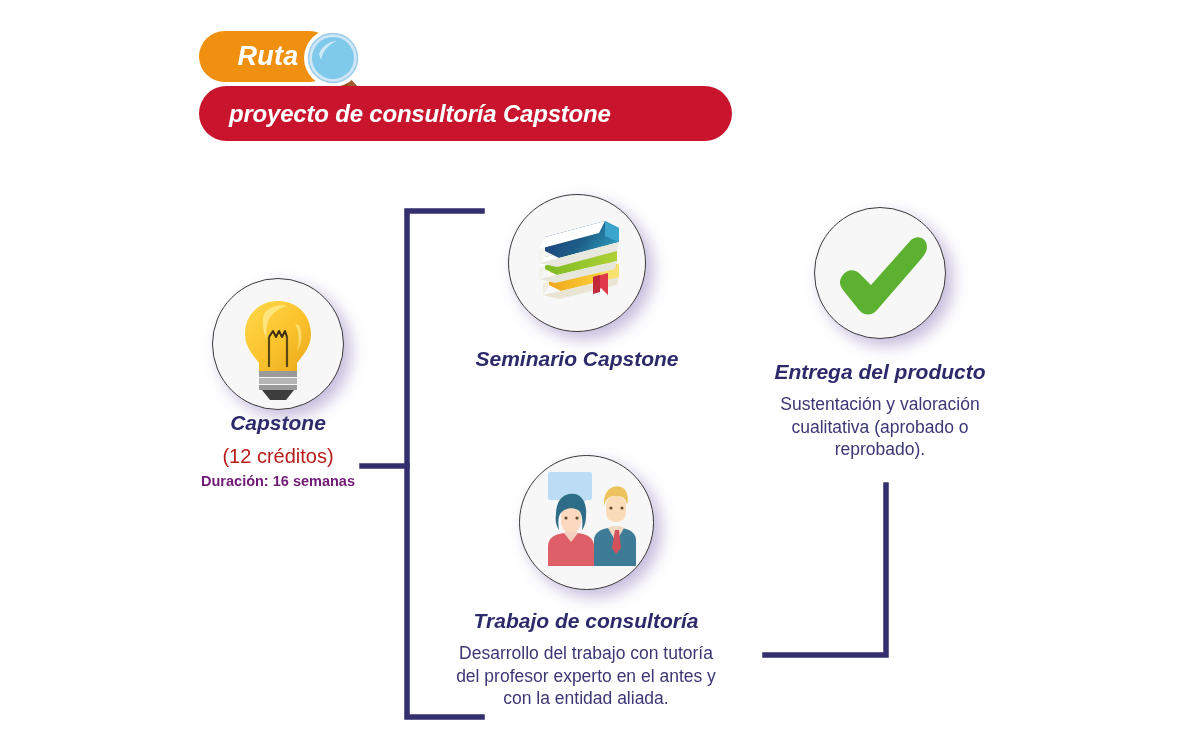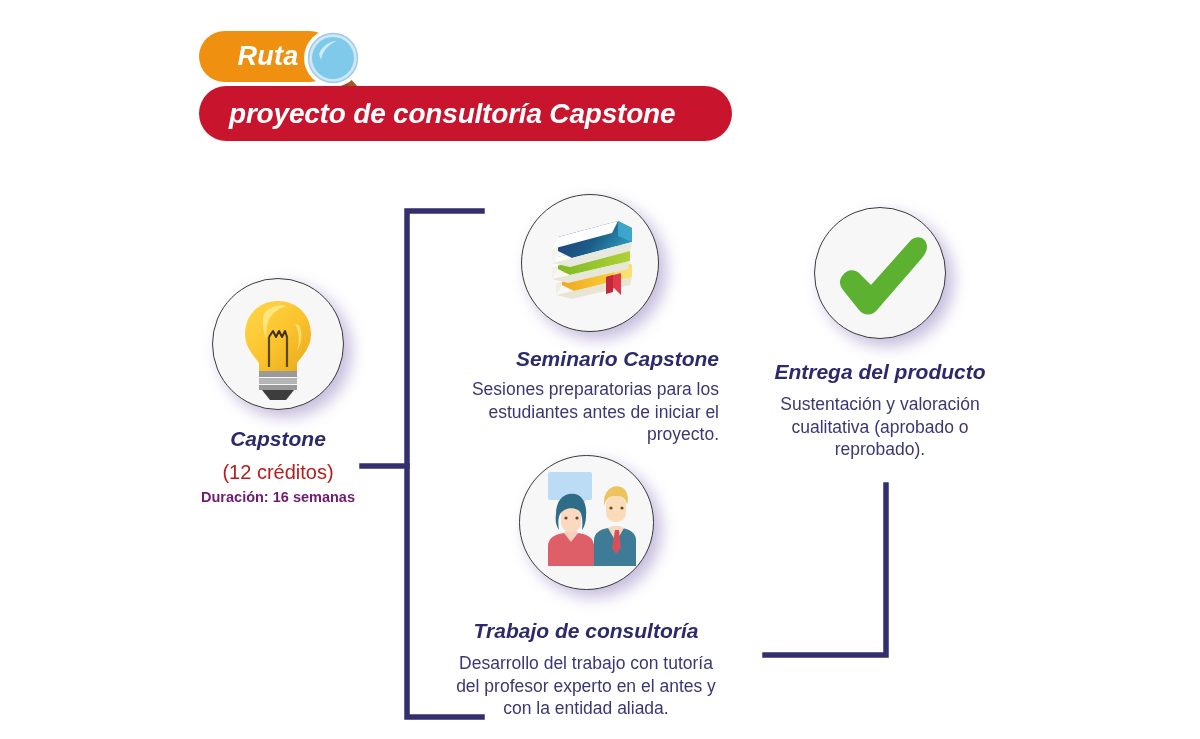--- a/index.html
+++ b/index.html
@@ -60,21 +60,21 @@
     top: 62px;
     width: 533px;
     height: 55px;
     background: #c8142c;
     border-radius: 28px;
     display: flex;
     align-items: center;
     z-index: 3;
   }
   .pill-title span {
-    font-size: 28px;
+    font-size: 24px;
     font-weight: bold;
     font-style: italic;
     color: #ffffff;
     padding-left: 30px;
     letter-spacing: -0.2px;
     white-space: nowrap;
   }
   .magnifier {
     position: absolute;
     left: 107px;
@@ -139,42 +139,41 @@
     line-height: 1.28;
   }
 
   
   #node-capstone {
     left: 178px;
     top: 278px;
     width: 200px;
   }
   #node-capstone .icon-circle { width: 130px; height: 130px; }
-  #node-capstone .node-title { margin-top: 16px; }
+  #node-capstone .node-title { }
   #node-capstone .node-sub   { margin-top: 9px; }
   #node-capstone .node-strong{ margin-top: 3px; }
   #node-capstone .node-body  { margin-top: 19px; }
 
   #node-seminario {
-    left: 461px;
+    left: 448px;
     top: 194px;
     width: 258px;
-    text-align: right;
   }
   #node-seminario .icon-circle { width: 136px; height: 136px; }
   #node-seminario .node-title  { margin-top: 14px; }
   #node-seminario .node-body   { margin-top: 7px; }
 
   #node-trabajo {
     left: 450px;
     top: 455px;
     width: 272px;
   }
   #node-trabajo .icon-circle { width: 133px; height: 133px; }
-  #node-trabajo .node-title  { margin-top: 28px; }
+  #node-trabajo .node-title  { margin-top: 18px; }
   #node-trabajo .node-body   { margin-top: 9px; }
 
   #node-entrega {
     left: 760px;
     top: 207px;
     width: 240px;
   }
   #node-entrega .icon-circle { width: 130px; height: 130px; }
   #node-entrega .node-title  { margin-top: 20px; }
   #node-entrega .node-body   { margin-top: 9px; }
@@ -279,21 +278,20 @@
         <path d="M30 54 L36 42 L36 56 L30 68 Z" fill="#f4f4ee"></path>
         <path d="M30 68 L50 63 L110 47 L108 56 L48 72 Z" fill="#e8e8de"></path>
         <path d="M30 54 L90 38 L96 26 L36 42 Z" fill="#ffffff"></path>
         <path d="M96 26 L110 33 L110 47 L96 41 Z" fill="#3fa8cf" opacity="0.9"></path>
 
         <path d="M84 82 L99 78 L99 100 L92 93 L84 99 Z" fill="#e0394a"></path>
         <path d="M84 82 L91 80 L91 97 L84 99 Z" fill="#c22a3c"></path>
       </svg>
     </div>
     <div class="node-title">Seminario Capstone</div>
-    <div class="node-body">Sesiones preparatorias para los estudiantes antes de iniciar el proyecto.</div>
   </div>
 
   <div class="node" id="node-trabajo">
     <div class="icon-circle">
       <svg viewBox="0 0 133 133" xmlns="http://www.w3.org/2000/svg">
 
         <rect x="58" y="88" width="58" height="22" fill="#cbab8a"></rect>
         <rect x="58" y="88" width="58" height="5" fill="#bb9a79"></rect>
 
         <rect x="28" y="16" width="44" height="28" rx="2" fill="#bcdcf5"></rect>

